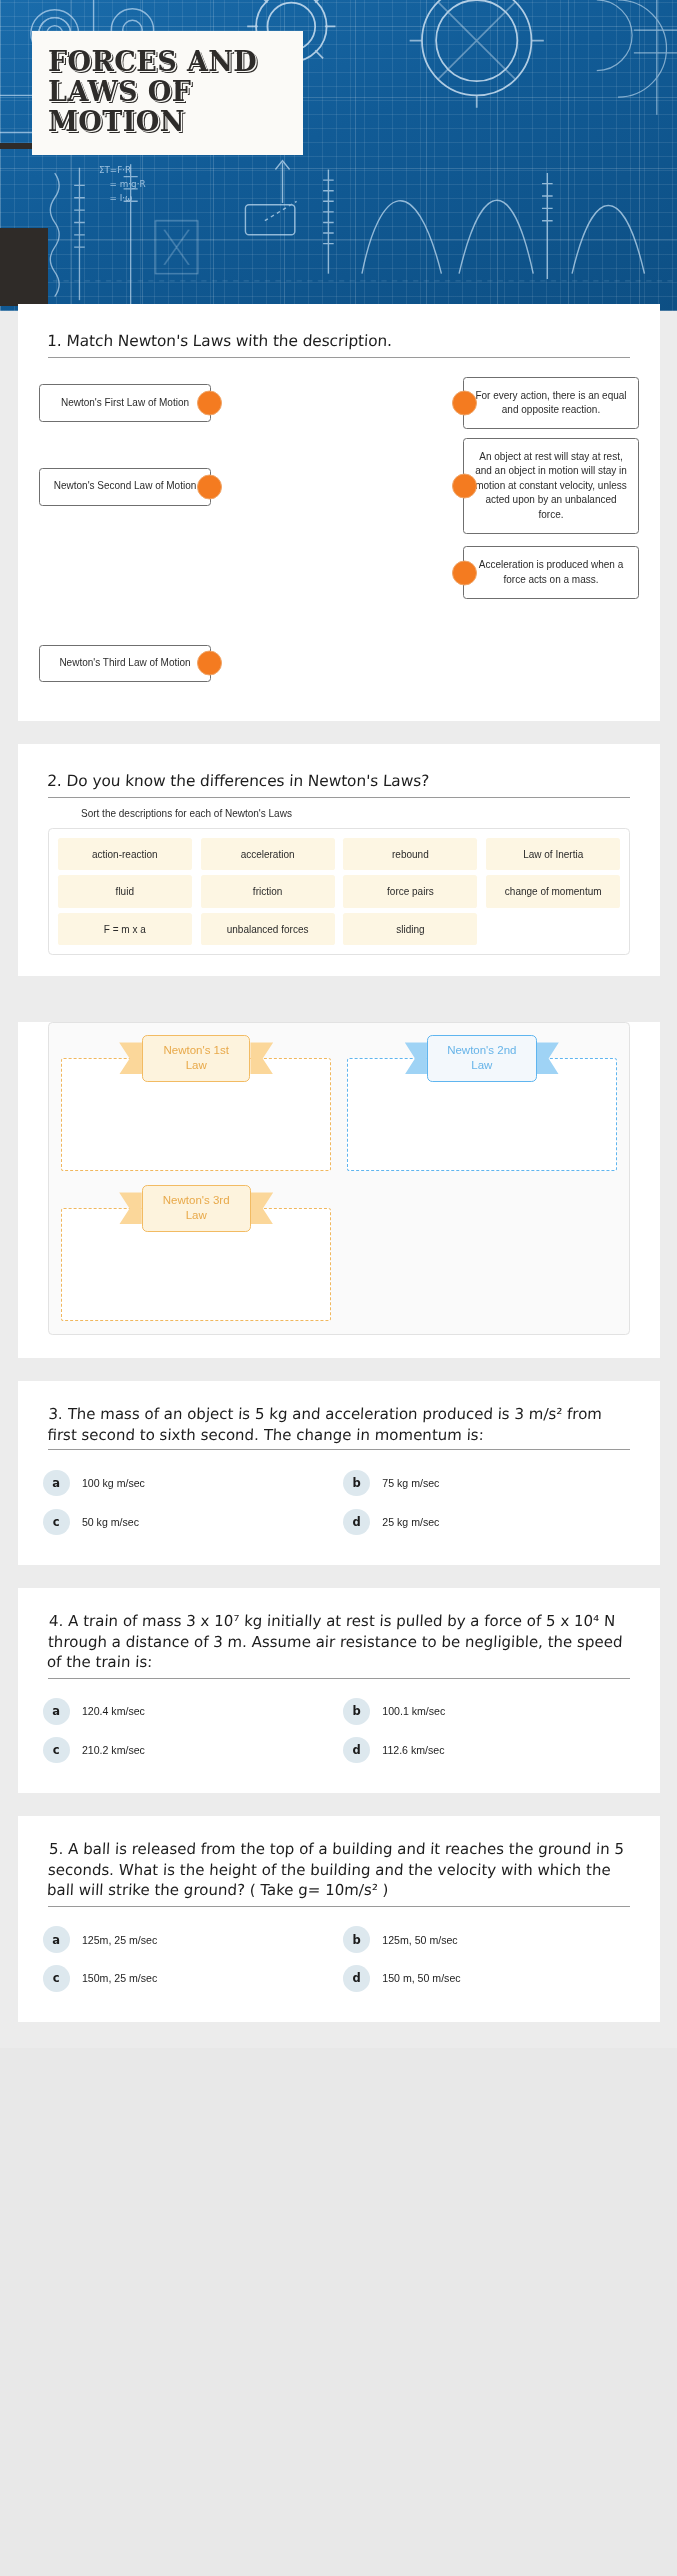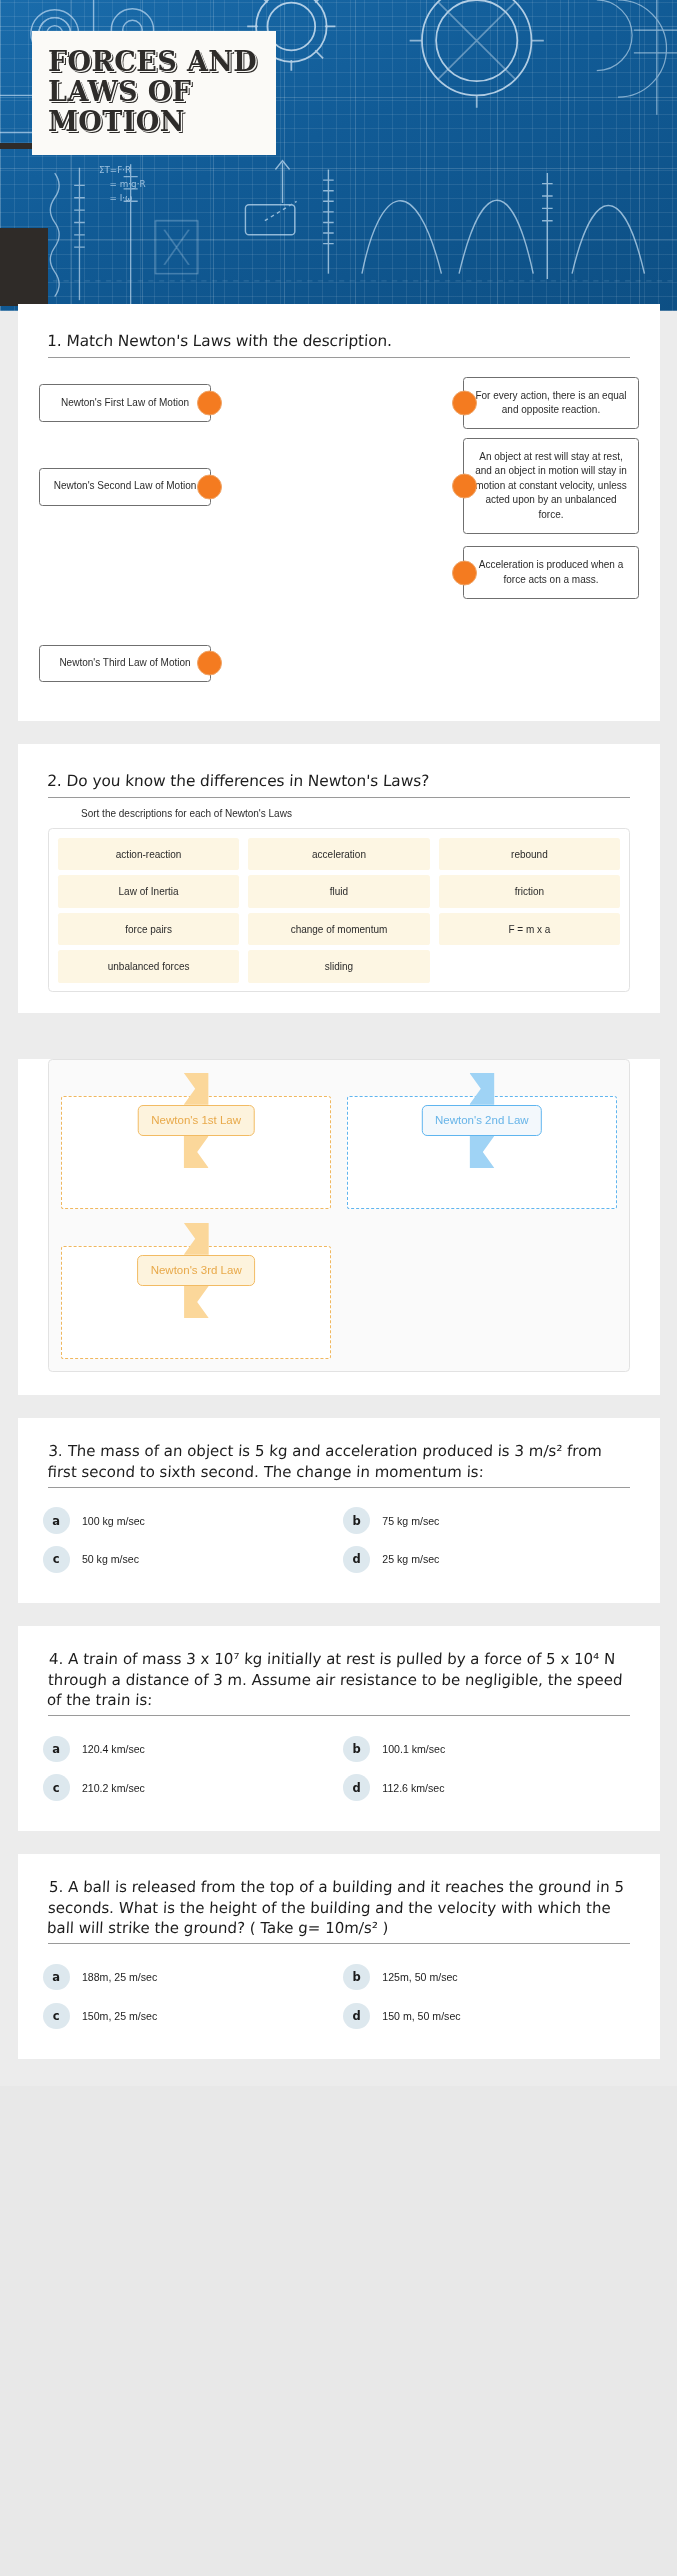--- a/index.html
+++ b/index.html
@@ -36,21 +36,21 @@
     height: 6.2px;
     background: #2f2b28;
   }
   .band-a { top: 143px; width: 192px; }
   .band-b { top: 228px; width: 48px; height: 78px; background: #2f2b28; }
 
   .title-card {
     position: absolute;
     left: 32px;
     top: 31px;
-    width: 244px;
+    width: 271px;
     background: #fbfaf7;
     padding: 16px 14px 17.6px 16px;
     z-index: 5;
   }
   .title-card h1 {
     font-family: "DejaVu Serif", serif;
     font-weight: 700;
     font-size: 27px;
     line-height: 1.12;
     letter-spacing: 0.4px;
@@ -138,21 +138,21 @@
     padding: 10.6px 0 0 0;
     margin-left: 33px;
   }
   .tilebox {
     margin-top: 8.8px;
     border: 0.9px solid #e2e2e2;
     border-radius: 4.4px;
     background: #fff;
     padding: 8.8px;
     display: grid;
-    grid-template-columns: 1fr 1fr 1fr;
+    grid-template-columns: 1fr 1fr 1fr 1fr;
     gap: 5.3px 8.8px;
   }
   .tile {
     background: #fdf6e3;
     border-radius: 2.6px;
     text-align: center;
     font-size: 10px;
     color: #2b2b2b;
     padding: 10.6px 3.5px;
   }
@@ -179,21 +179,20 @@
   .zone.blue   { border: 1.8px dashed #5fb5ef; }
 
   .ribbon {
     position: absolute;
     left: 50%;
     top: -24px;
     transform: translateX(-50%);
     display: flex;
     align-items: center;
     z-index: 2;
-    flex-direction: column;
   }
   .ribbon .tailL, .ribbon .tailR {
     width: 25px; height: 32px;
   }
   .ribbon .plate {
     border-radius: 5.3px;
     padding: 7px 12.4px;
     text-align: center;
     font-size: 11.5px;
     line-height: 1.32;
@@ -489,21 +488,21 @@
   <div class="gap"></div>
 
   <div class="sheet">
     <div class="section mcq-block">
       <div class="mcq-q hw">5. A ball is released from the top of a building and it reaches the ground in 5 seconds. What is the height of the building and the velocity with which the ball will strike the ground? ( Take g= 10m/s² )</div>
       <div class="q-rule"></div>
     </div>
     <div class="opts">
       <div class="opt">
         <span class="badge">a</span>
-        <span class="opt-text">188m, 25 m/sec</span>
+        <span class="opt-text">125m, 25 m/sec</span>
       </div>
       <div class="opt">
         <span class="badge">b</span>
         <span class="opt-text">125m, 50 m/sec</span>
       </div>
       <div class="opt">
         <span class="badge">c</span>
         <span class="opt-text">150m, 25 m/sec</span>
       </div>
       <div class="opt">

